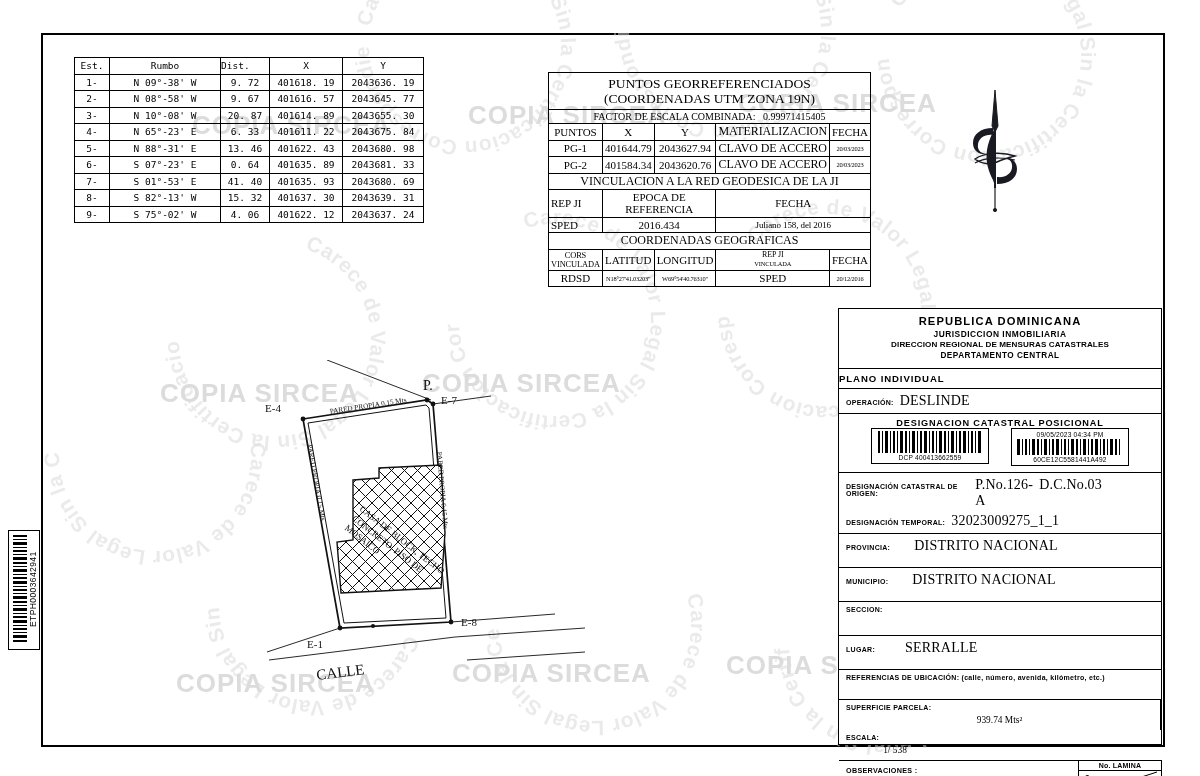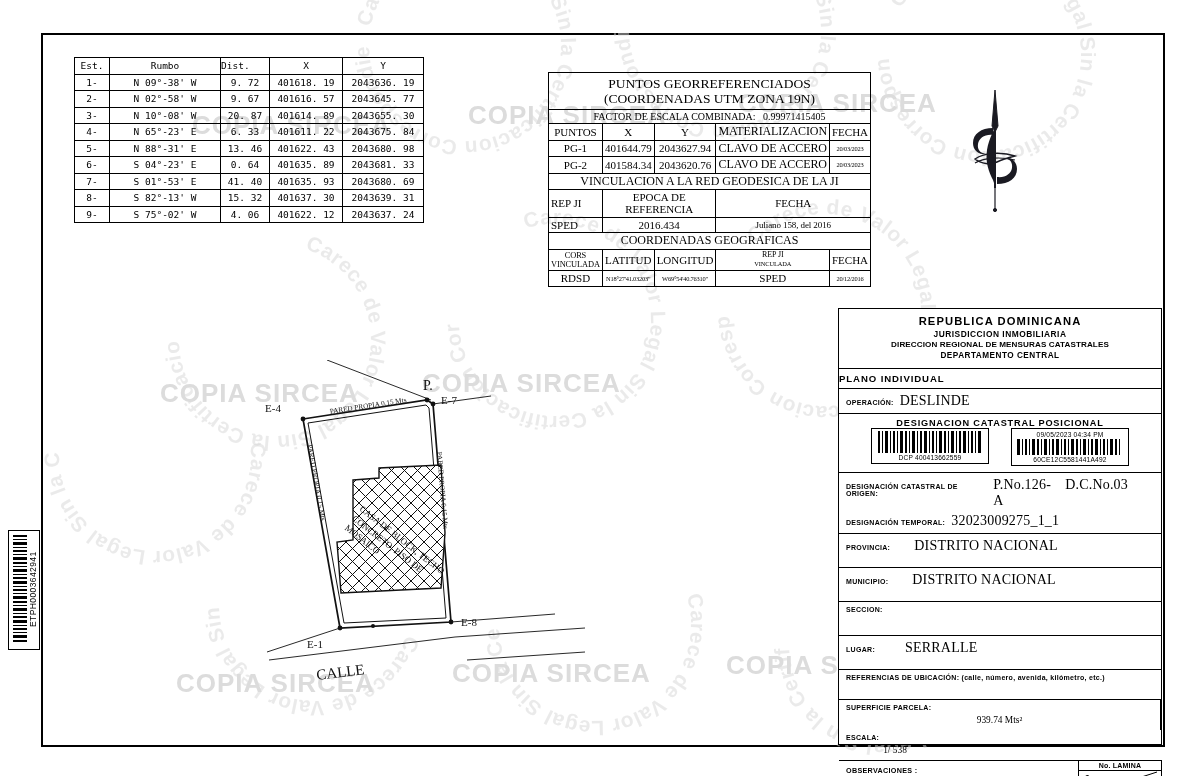--- a/index.html
+++ b/index.html
@@ -241,21 +241,21 @@
       <tbody id="est-body">
           <tr>
             <td class="c-est">1-</td>
             <td class="c-rum">N  09°-38'  W</td>
             <td class="c-dst">9. 72</td>
             <td class="c-x">401618. 19</td>
             <td class="c-y">2043636. 19</td>
           </tr>
           <tr>
             <td class="c-est">2-</td>
-            <td class="c-rum">N  02°-58'  W</td>
+            <td class="c-rum">N  08°-58'  W</td>
             <td class="c-dst">9. 67</td>
             <td class="c-x">401616. 57</td>
             <td class="c-y">2043645. 77</td>
           </tr>
           <tr>
             <td class="c-est">3-</td>
             <td class="c-rum">N  10°-08'  W</td>
             <td class="c-dst">20. 87</td>
             <td class="c-x">401614. 89</td>
             <td class="c-y">2043655. 30</td>
@@ -269,21 +269,21 @@
           </tr>
           <tr>
             <td class="c-est">5-</td>
             <td class="c-rum">N  88°-31'  E</td>
             <td class="c-dst">13. 46</td>
             <td class="c-x">401622. 43</td>
             <td class="c-y">2043680. 98</td>
           </tr>
           <tr>
             <td class="c-est">6-</td>
-            <td class="c-rum">S  04°-23'  E</td>
+            <td class="c-rum">S  07°-23'  E</td>
             <td class="c-dst">0. 64</td>
             <td class="c-x">401635. 89</td>
             <td class="c-y">2043681. 33</td>
           </tr>
           <tr>
             <td class="c-est">7-</td>
             <td class="c-rum">S  01°-53'  E</td>
             <td class="c-dst">41. 40</td>
             <td class="c-x">401635. 93</td>
             <td class="c-y">2043680. 69</td>
@@ -537,21 +537,21 @@
             </g>
           </svg>
           <div class="dcp-cap">60CE12C5581441A492</div>
         </div>
       </div>
     </div>
 
     <div class="tb-row tb-field" style="border-bottom:none;padding-bottom:2px">
       <span>DESIGNACIÓN CATASTRAL  DE ORIGEN:</span>
       <span class="tb-val">P.No.126-A</span>
-      <span class="tb-val" style="margin-left:auto;margin-right:26px">D.C.No.03</span>
+      <span class="tb-val" style="margin-left:auto;margin-right:52px">D.C.No.03</span>
     </div>
     <div class="tb-row tb-field" style="padding-top:2px">
       <span>DESIGNACIÓN TEMPORAL:</span>
       <span class="tb-val">32023009275_1_1</span>
     </div>
 
     <div class="tb-row tb-field tb-tall">
       <span>PROVINCIA:</span>
       <span class="tb-val" style="margin-left:18px">DISTRITO NACIONAL</span>
     </div>

